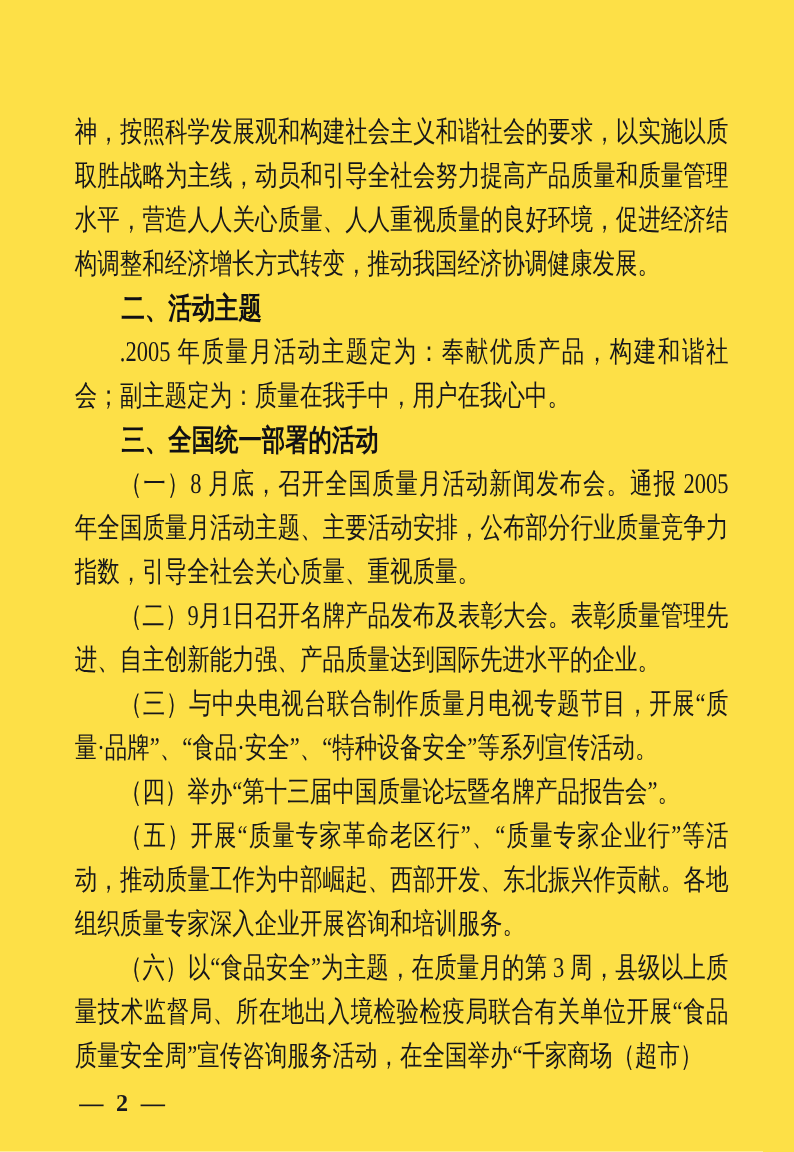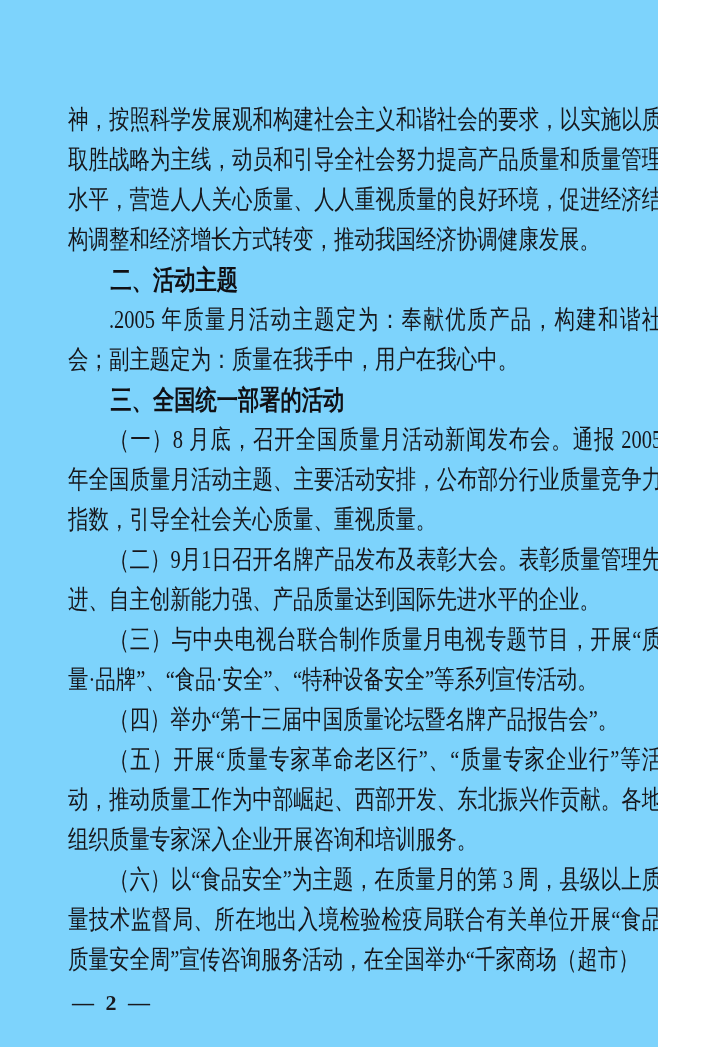--- a/index.html
+++ b/index.html
@@ -2,23 +2,23 @@
 <html><head>
 <meta charset="utf-8">
 <style>
   html, body {
     margin: 0;
     padding: 0;
     background: #ffffff;
   }
   .page {
     position: relative;
-    width: 658px;
+    width: 722px;
     height: 1047px;
-    background: #7dd3fc;
+    background: #fde047;
     overflow: hidden;
     font-family: "Liberation Serif", "DejaVu Serif", serif;
     text-decoration: underline;
   }
   .content {
     position: absolute;
     left: 68px;
     top: 100px;
     width: 755px;
     transform: scaleX(0.787);

